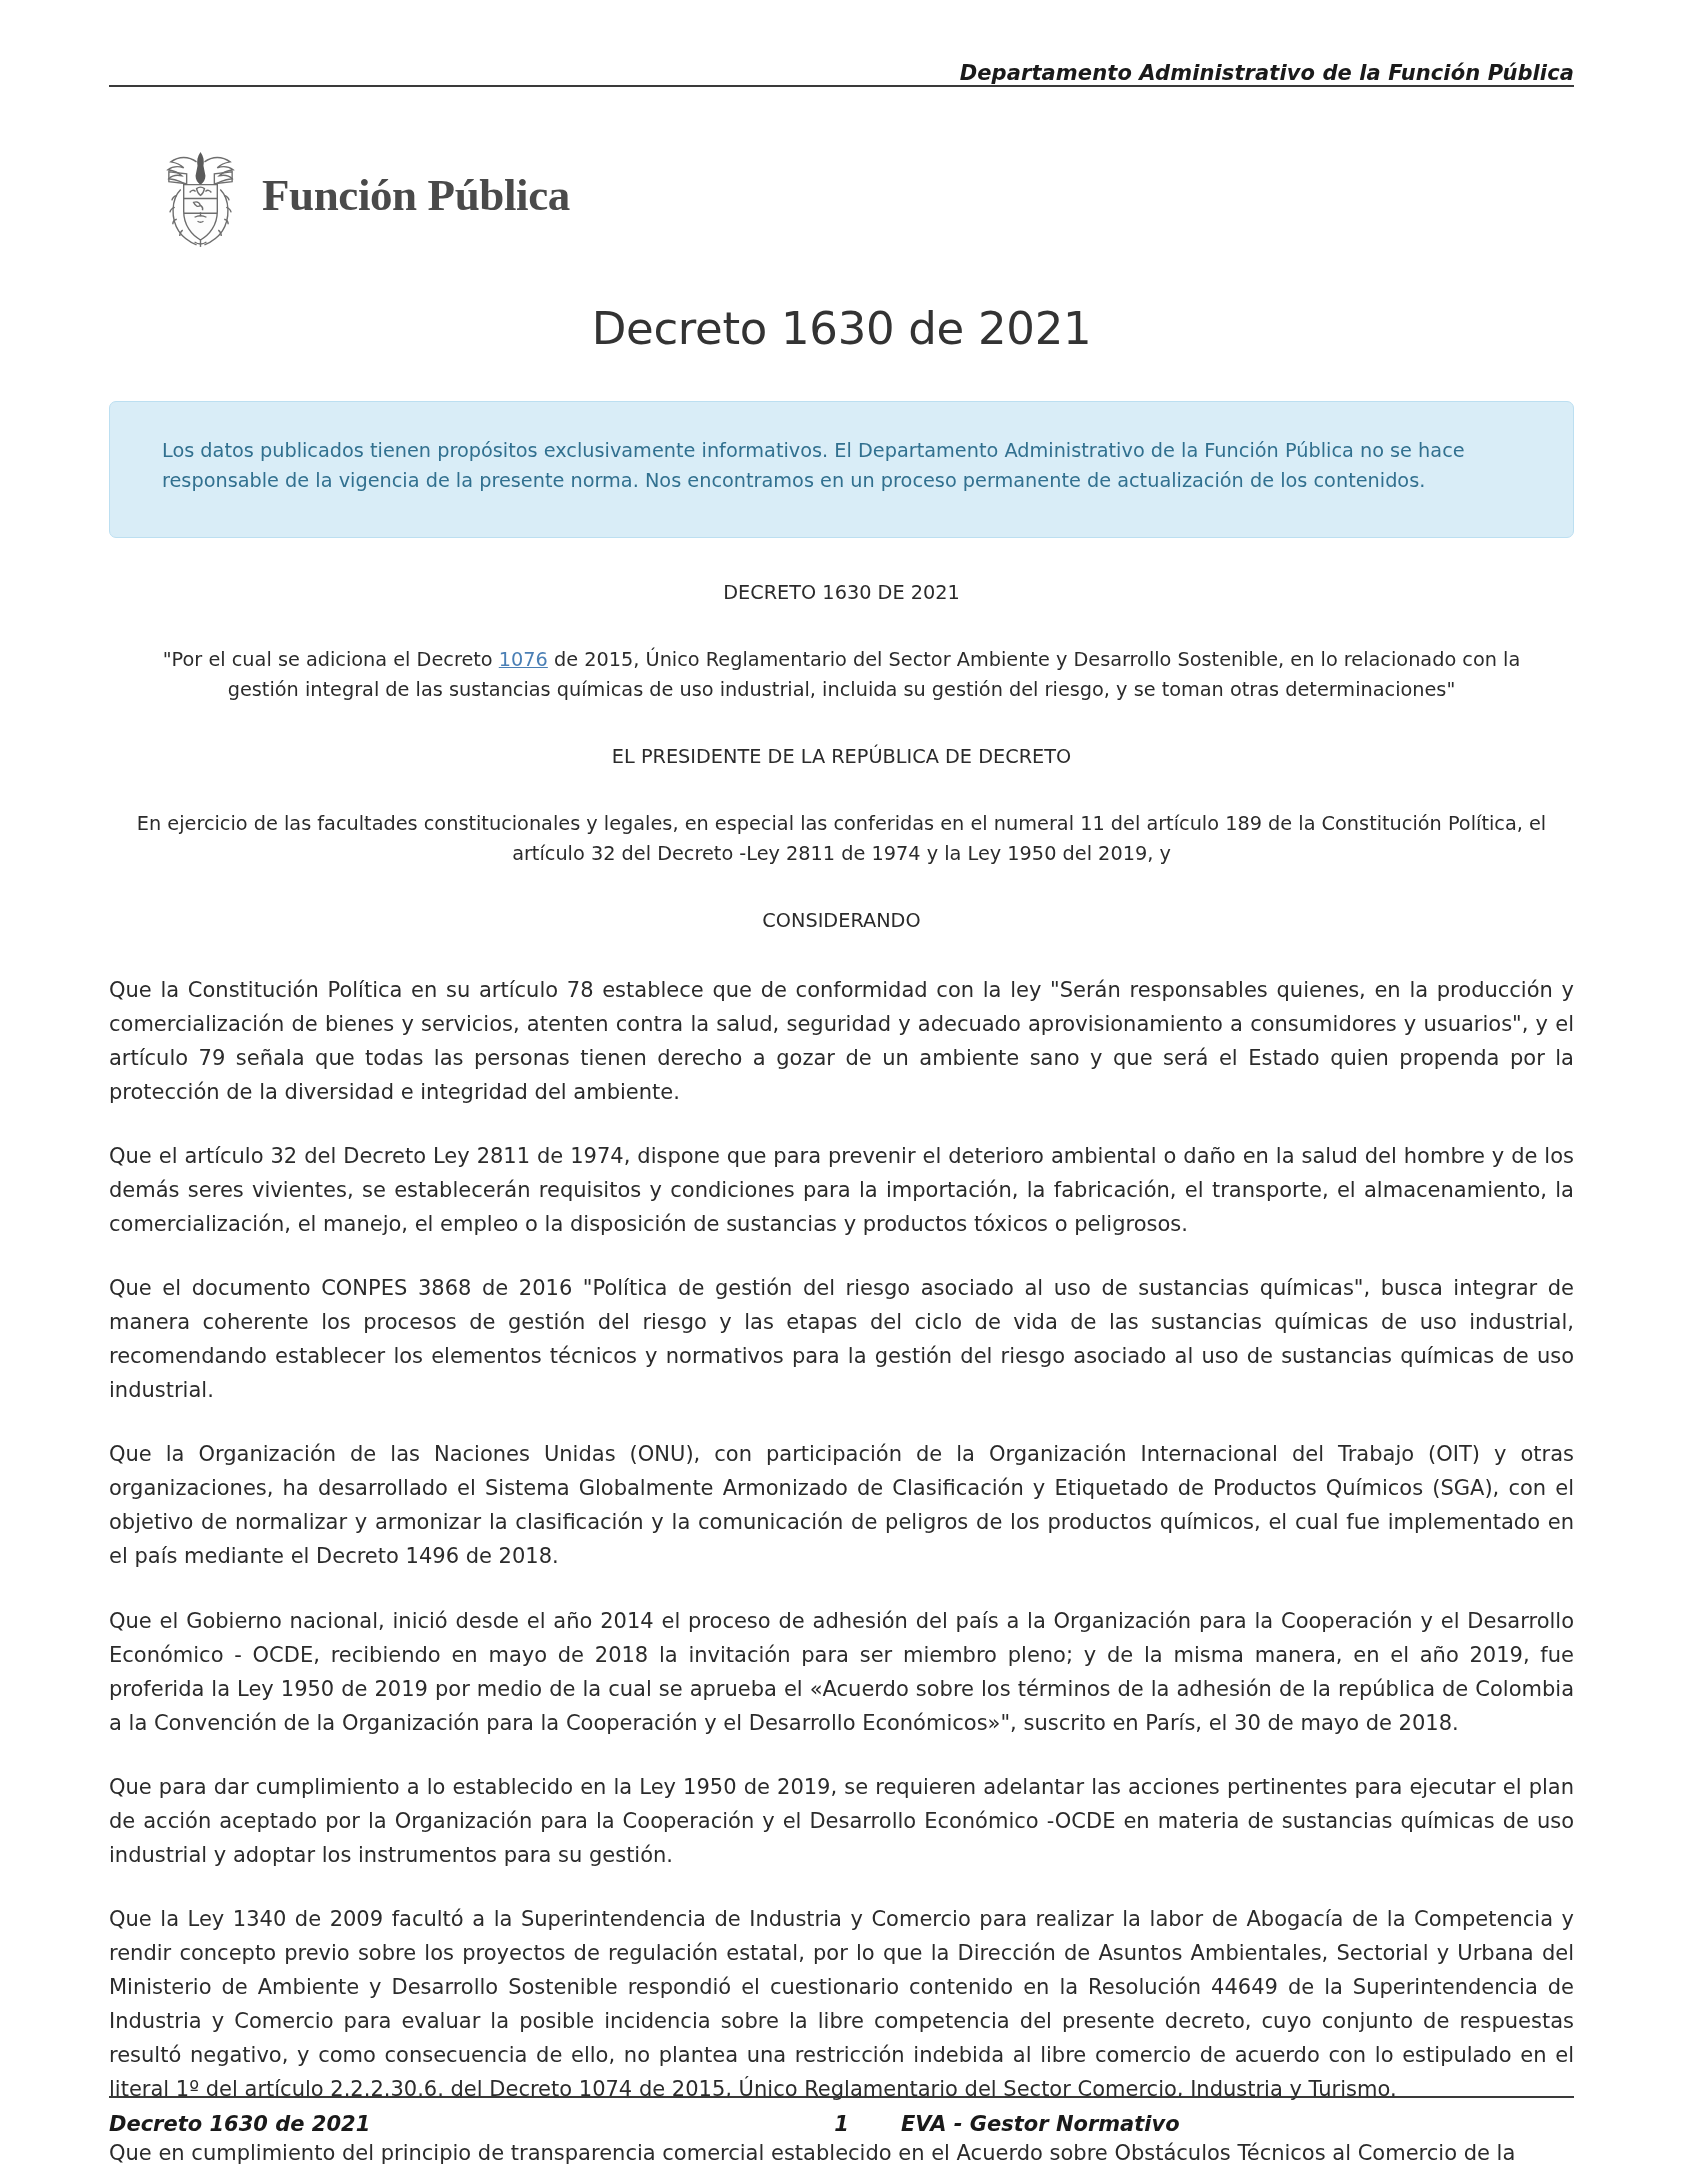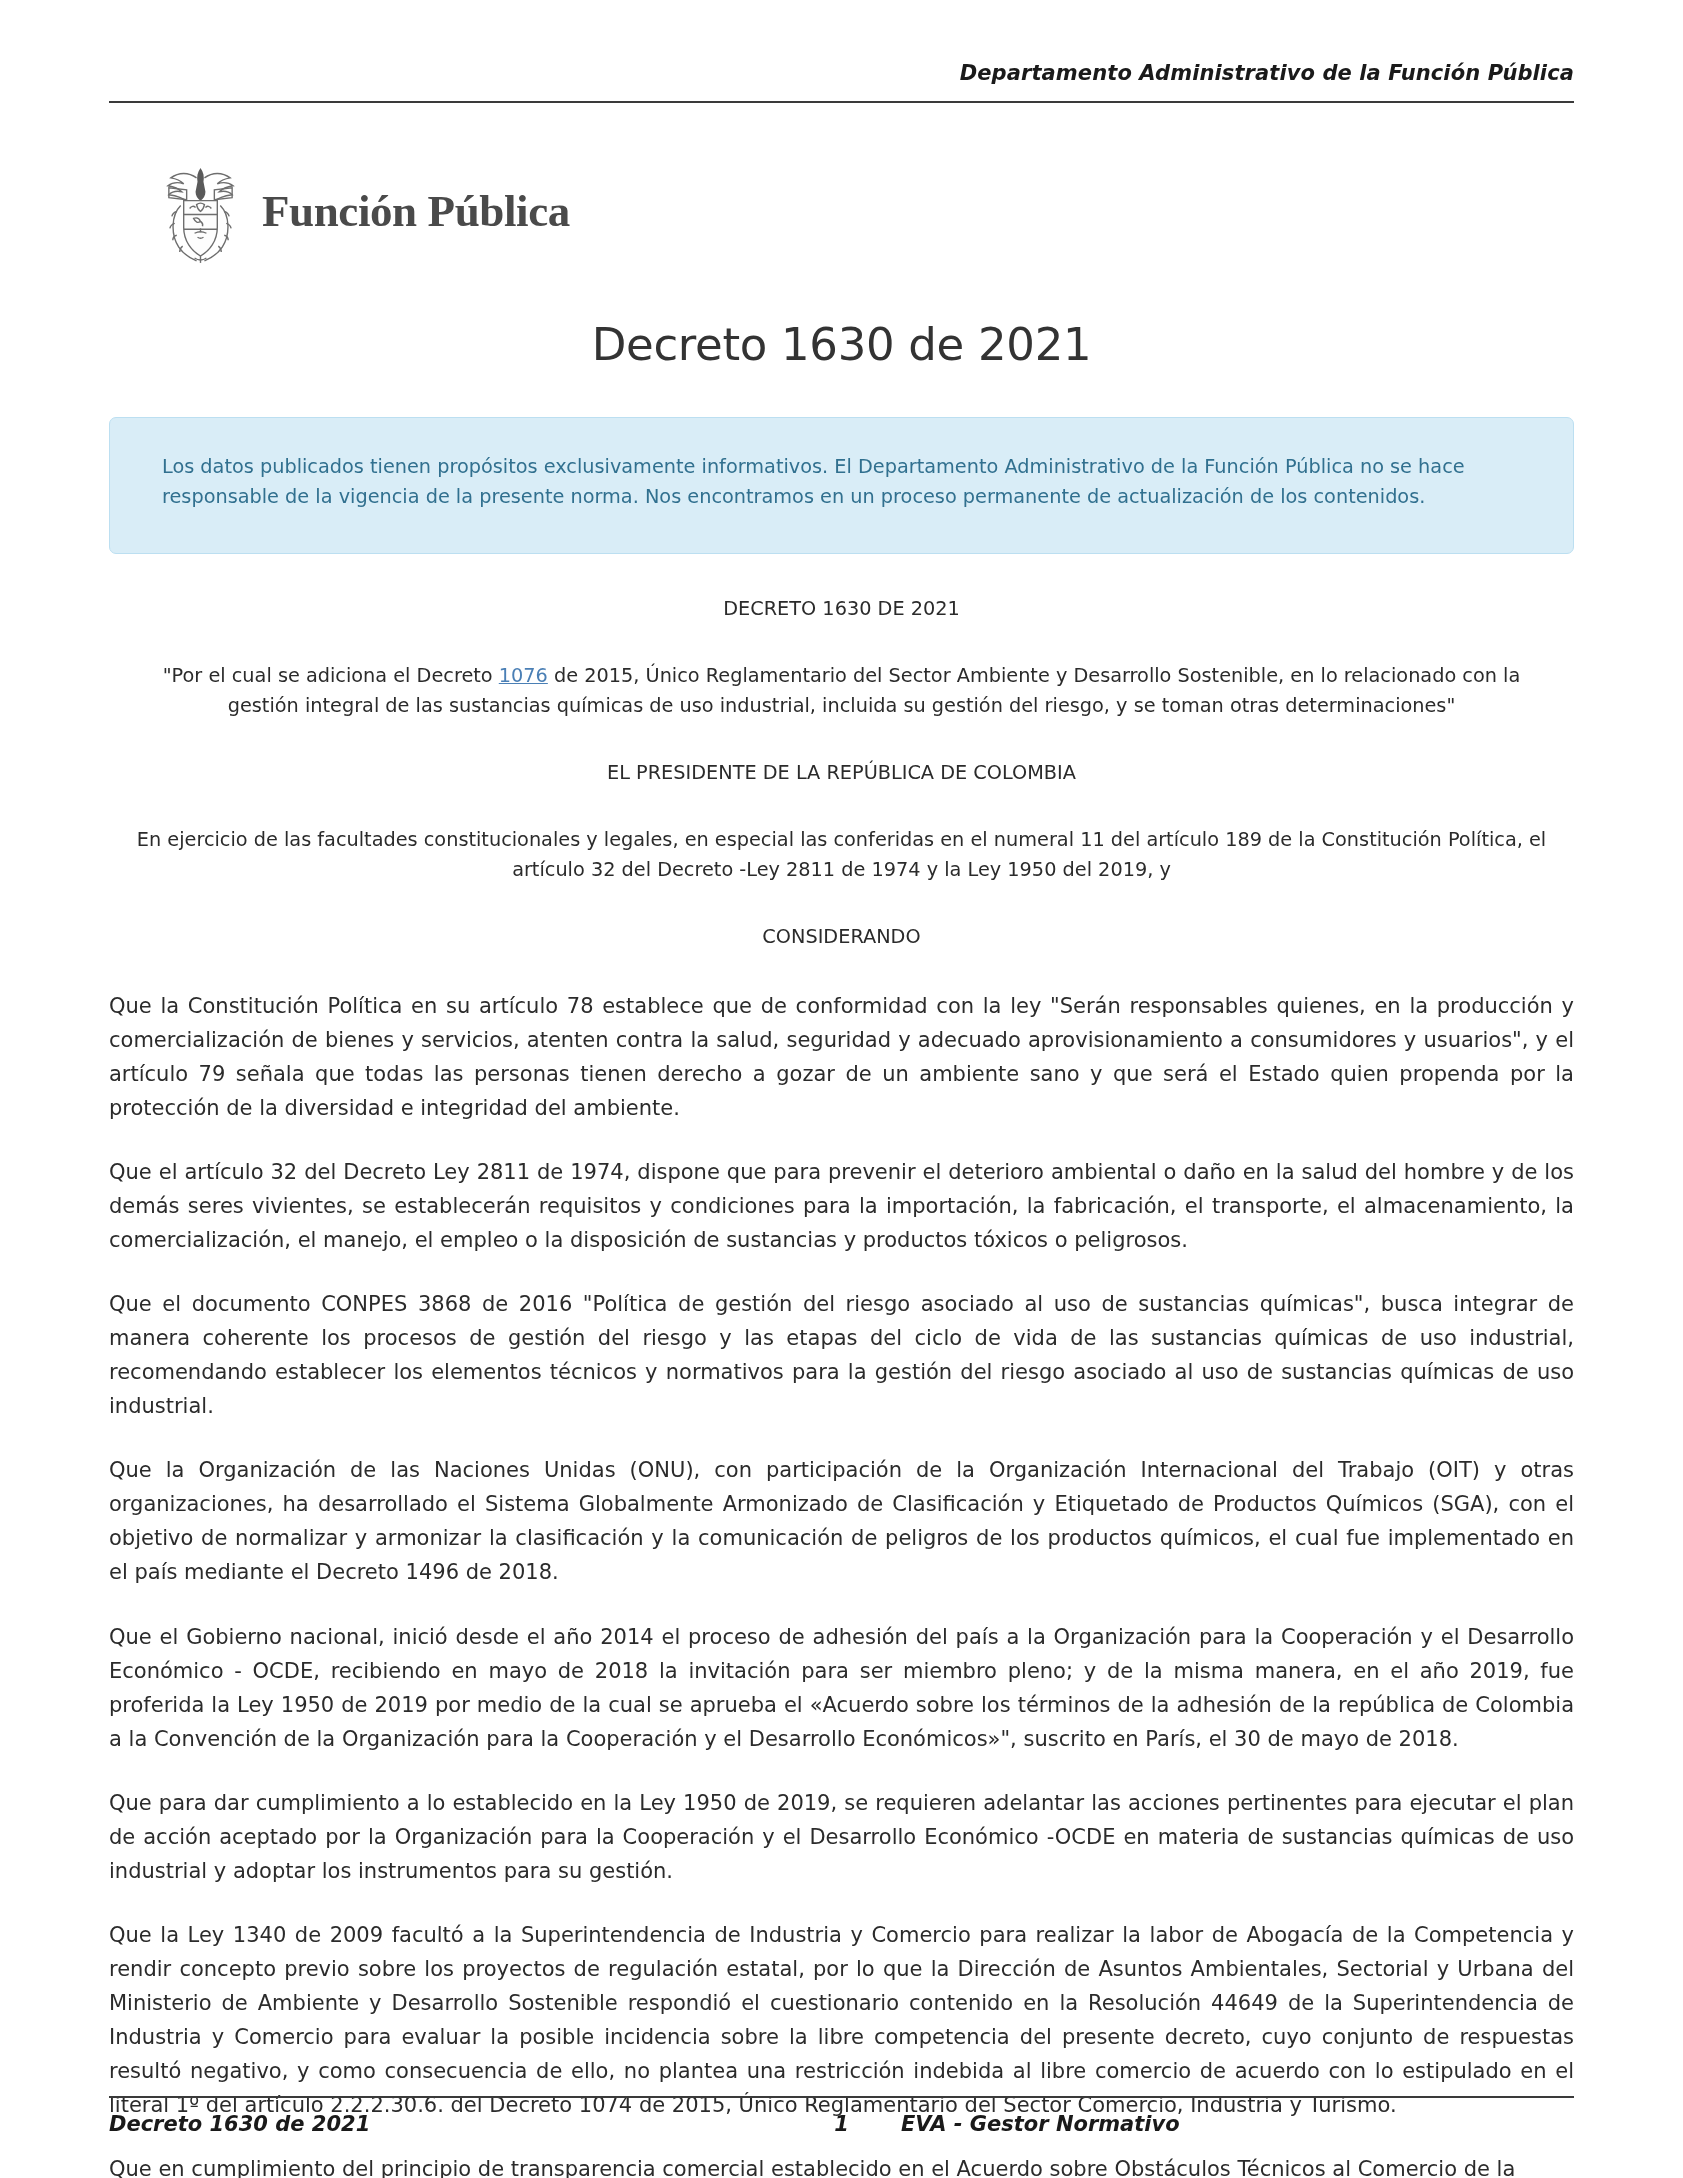--- a/index.html
+++ b/index.html
@@ -22,21 +22,21 @@
     height: 2178px;
     box-sizing: border-box;
     padding: 0 109px;
   }
 
   
   .run-header {
     padding-top: 61px;
     text-align: right;
     border-bottom: 2px solid #3a3a3a;
-    padding-bottom: 16px;
+    padding-bottom: 0;
   }
   .run-header-text {
     font-weight: bold;
     font-style: italic;
     font-size: 21px;
     letter-spacing: 0.1px;
     color: #1a1a1a;
   }
 
   
@@ -194,21 +194,21 @@
   </div>
 
   <div class="content">
 
     <p class="c-center">DECRETO 1630 DE 2021</p>
 
     <p class="c-center">
       <span>"Por el cual se adiciona el Decreto </span><a class="link" href="#">1076</a><span> de 2015, Único Reglamentario del Sector Ambiente y Desarrollo Sostenible, en lo relacionado con la gestión integral de las sustancias químicas de uso industrial, incluida su gestión del riesgo, y se toman otras determinaciones"</span>
     </p>
 
-    <p class="c-center">EL PRESIDENTE DE LA REPÚBLICA DE COLOMBIA</p>
+    <p class="c-center">EL PRESIDENTE DE LA REPÚBLICA DE DECRETO</p>
 
     <p class="c-center">En ejercicio de las facultades constitucionales y legales, en especial las conferidas en el numeral 11 del artículo 189 de la Constitución Política, el artículo 32 del Decreto -Ley 2811 de 1974 y la Ley 1950 del 2019, y</p>
 
     <p class="c-center">CONSIDERANDO</p>
 
     <p class="c-just">Que la Constitución Política en su artículo 78 establece que de conformidad con la ley "Serán responsables quienes, en la producción y comercialización de bienes y servicios, atenten contra la salud, seguridad y adecuado aprovisionamiento a consumidores y usuarios", y el artículo 79 señala que todas las personas tienen derecho a gozar de un ambiente sano y que será el Estado quien propenda por la protección de la diversidad e integridad del ambiente.</p>
     <p class="c-just">Que el artículo 32 del Decreto Ley 2811 de 1974, dispone que para prevenir el deterioro ambiental o daño en la salud del hombre y de los demás seres vivientes, se establecerán requisitos y condiciones para la importación, la fabricación, el transporte, el almacenamiento, la comercialización, el manejo, el empleo o la disposición de sustancias y productos tóxicos o peligrosos.</p>
     <p class="c-just">Que el documento CONPES 3868 de 2016 "Política de gestión del riesgo asociado al uso de sustancias químicas", busca integrar de manera coherente los procesos de gestión del riesgo y las etapas del ciclo de vida de las sustancias químicas de uso industrial, recomendando establecer los elementos técnicos y normativos para la gestión del riesgo asociado al uso de sustancias químicas de uso industrial.</p>
     <p class="c-just">Que la Organización de las Naciones Unidas (ONU), con participación de la Organización Internacional del Trabajo (OIT) y otras organizaciones, ha desarrollado el Sistema Globalmente Armonizado de Clasificación y Etiquetado de Productos Químicos (SGA), con el objetivo de normalizar y armonizar la clasificación y la comunicación de peligros de los productos químicos, el cual fue implementado en el país mediante el Decreto 1496 de 2018.</p>
     <p class="c-just">Que el Gobierno nacional, inició desde el año 2014 el proceso de adhesión del país a la Organización para la Cooperación y el Desarrollo Económico - OCDE, recibiendo en mayo de 2018 la invitación para ser miembro pleno; y de la misma manera, en el año 2019, fue proferida la Ley 1950 de 2019 por medio de la cual se aprueba el «Acuerdo sobre los términos de la adhesión de la república de Colombia a la Convención de la Organización para la Cooperación y el Desarrollo Económicos»", suscrito en París, el 30 de mayo de 2018.</p>

